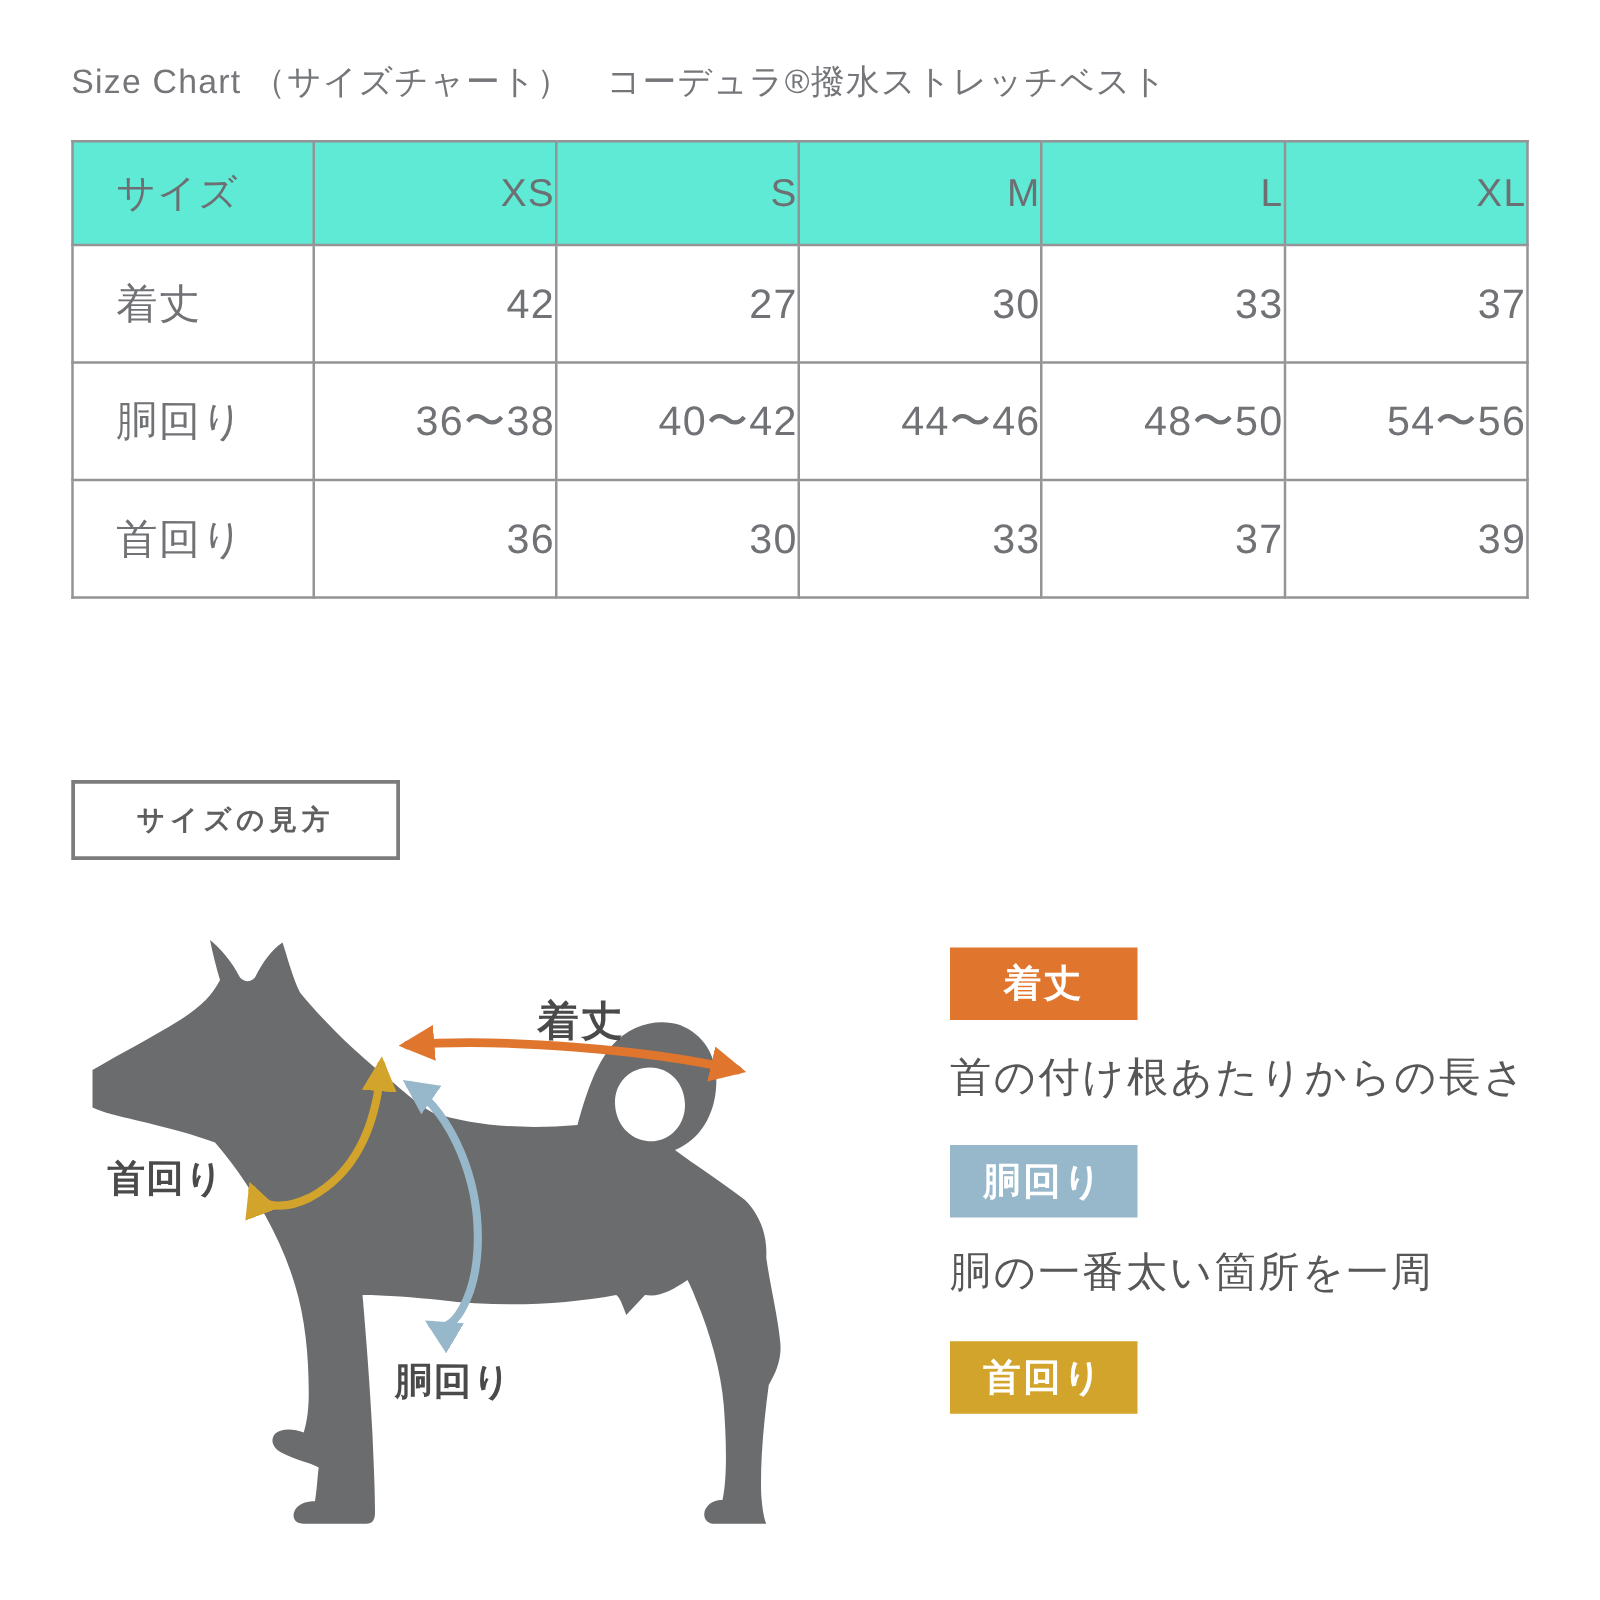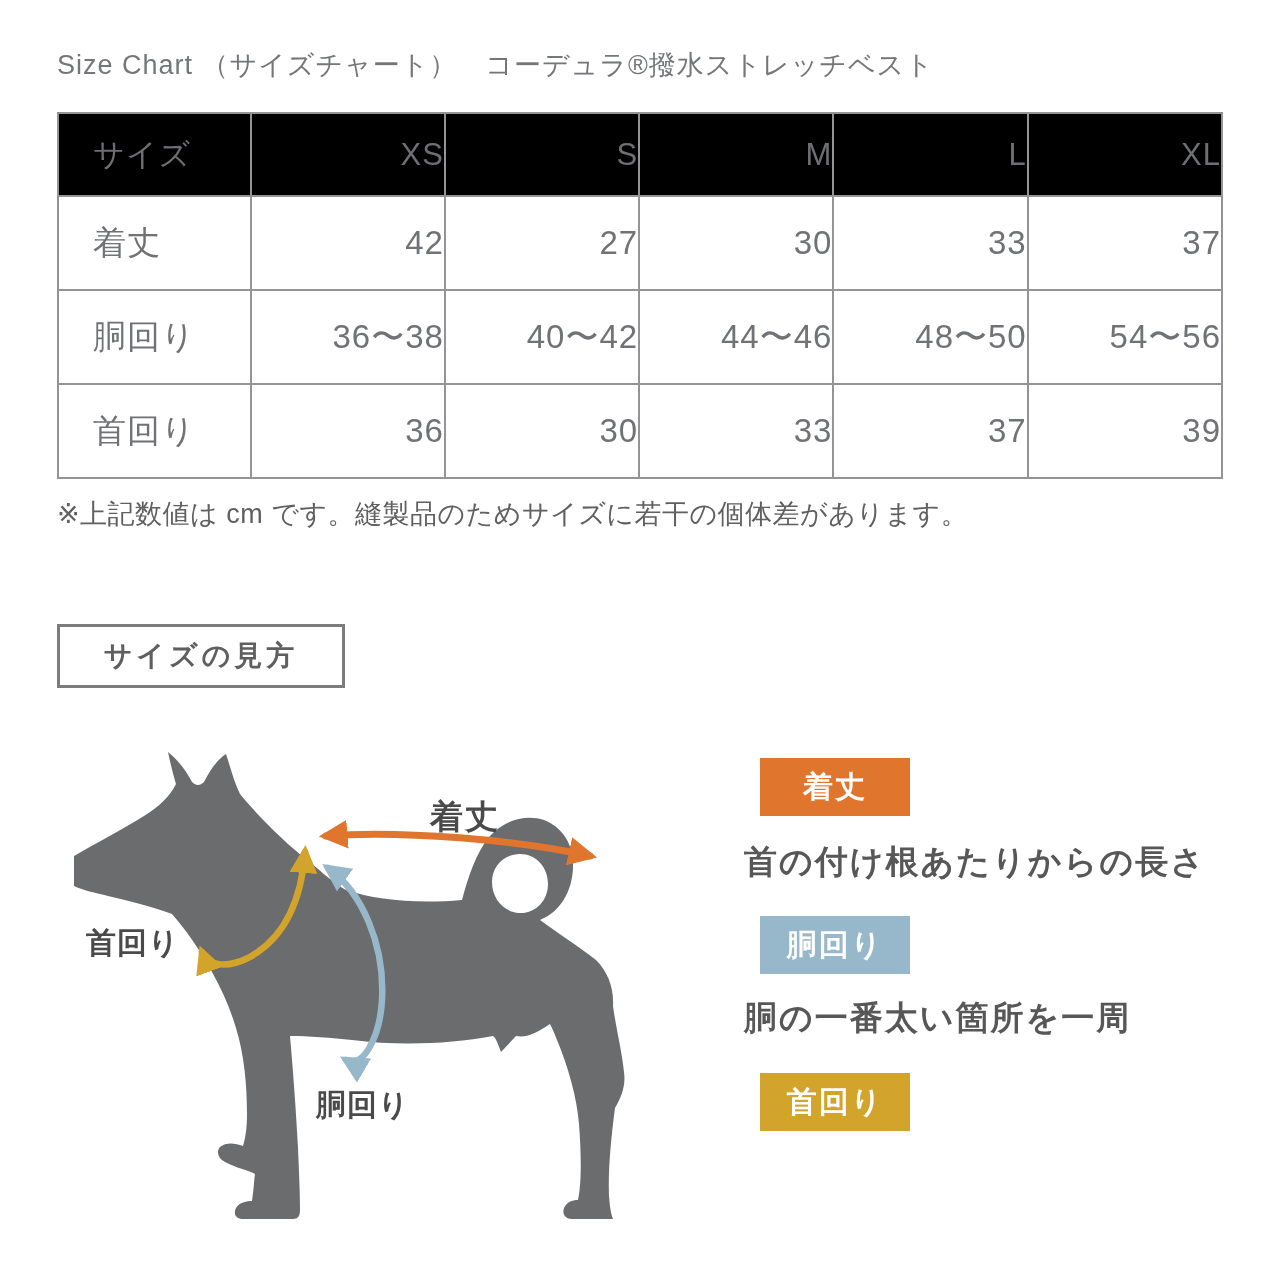--- a/index.html
+++ b/index.html
@@ -13,56 +13,56 @@
   }
 
   
   .table-wrap { position:absolute; left:57px; top:112px; width:1166px; }
   table.size-table { width:100%; border-collapse:collapse; table-layout:fixed; }
   .size-table col.c0 { width:16.55%; }
   .size-table td {
     border:2px solid #949496; text-align:right; vertical-align:middle;
     color:#707275; font-size:33px; letter-spacing:1px; height:94px; background:#ffffff;
   }
-  .size-table tr.head td { background:#000000; height:83px; font-size:31px; color:#6d6f72; }
+  .size-table tr.head td { background:#5eead4; height:83px; font-size:31px; color:#6d6f72; }
   .size-table td.rowlabel, .size-table tr.head td.rowlabel {
     text-align:left; padding-left:34px;
   }
 
   .unit-note {
     position:absolute; left:57px; top:496px;
     font-size:27px; color:#606060; letter-spacing:0.5px; white-space:nowrap;
   }
 
   
   .guide-box {
-    position:absolute; left:57px; top:624px; width:288px; height:64px;
+    position:absolute; left:57px; top:624px; width:263px; height:64px;
     border:3px solid #7c7c7e; display:flex; align-items:center; justify-content:center;
-    font-size:28px; letter-spacing:4px; color:#5f5f5f; font-weight:600;
+    font-size:22px; letter-spacing:4px; color:#5f5f5f; font-weight:600;
   }
 
   .dog-svg { position:absolute; left:60px; top:740px; width:620px; height:500px; }
 
   .diagram-label { position:absolute; font-weight:bold; color:#4a4a4a; white-space:nowrap; }
   .lab-length { left:430px; top:795px; font-size:33px; letter-spacing:2px; }
   .lab-neck   { left:86px;  top:923px; font-size:30px; letter-spacing:1px; }
   .lab-girth  { left:316px; top:1085px; font-size:30px; letter-spacing:1px; }
 
   
   .badge {
     position:absolute; left:760px; width:150px; height:58px;
     display:flex; align-items:center; justify-content:center;
     color:#ffffff; font-size:30px; font-weight:bold; letter-spacing:2px;
   }
   .badge-length { top:758px;  background:#e0752e; }
   .badge-girth  { top:916px;  background:#97b8ca; }
   .badge-neck   { top:1073px; background:#d3a42b; }
 
   .legend-desc {
-    position:absolute; left:744px; font-size:33px; font-weight:bold;
+    position:absolute; left:760px; font-size:33px; font-weight:normal;
     color:#575757; letter-spacing:2px; white-space:nowrap;
   }
   .desc-length { top:840px; }
   .desc-girth  { top:996px; }
   .desc-neck   { top:1156px; }
 </style>
 </head>
 <body>
 
 <div id="stage">
@@ -109,21 +109,20 @@
         <td>36</td>
         <td>30</td>
         <td>33</td>
         <td>37</td>
         <td>39</td>
       </tr>
     </tbody>
       </table>
   </div>
 
-  <div class="unit-note">※上記数値は cm です。縫製品のためサイズに若干の個体差があります。</div>
 
   <div class="guide-box">
     <span>サイズの見方</span>
   </div>
 
   <svg class="dog-svg" viewBox="0 0 620 500">
     <defs>
       <marker id="ah-o" viewBox="0 0 10 10" refX="7.5" refY="5" markerWidth="4.1" markerHeight="4.1" orient="auto-start-reverse">
         <path d="M0 0 L10 5 L0 10 z" fill="#e0752e"></path>
       </marker>

